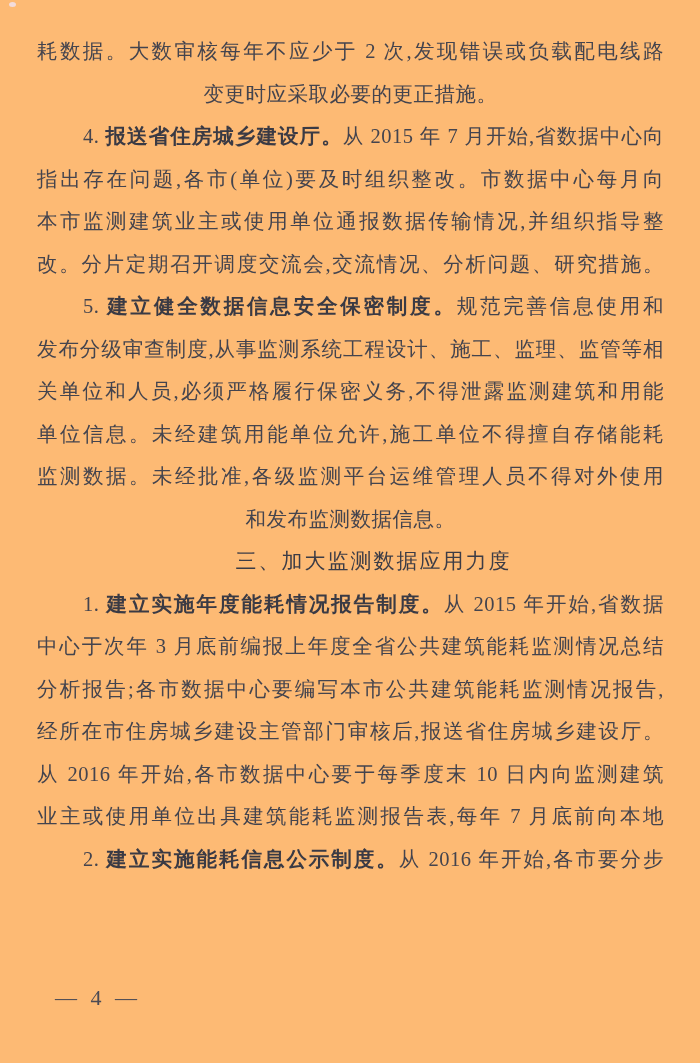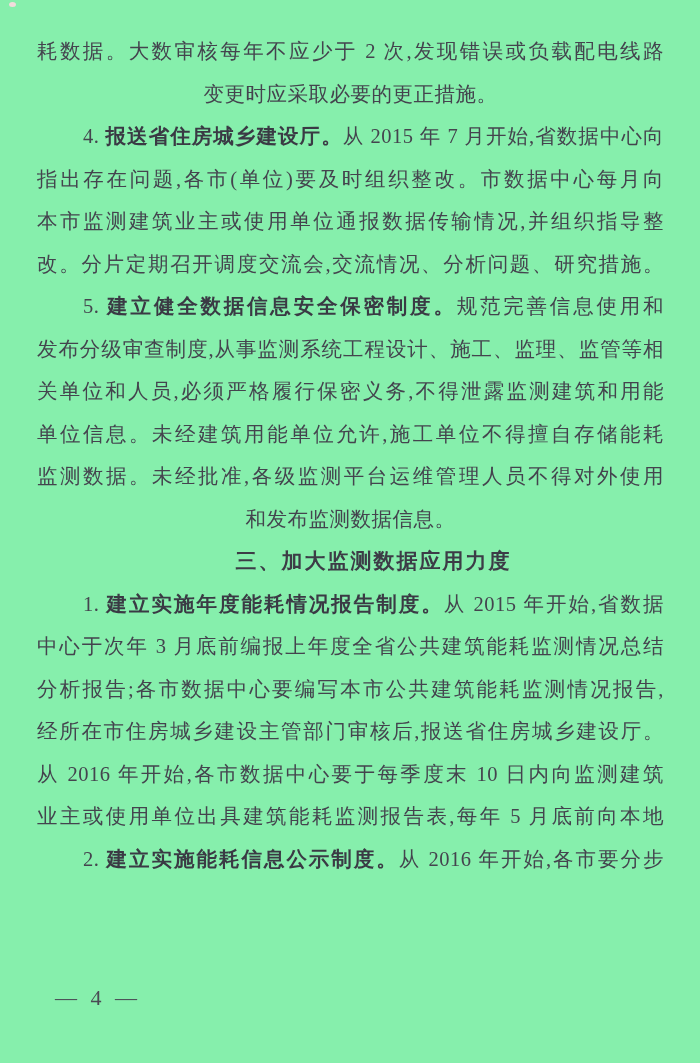--- a/index.html
+++ b/index.html
@@ -4,21 +4,21 @@
 <style>
   html, body {
     margin: 0;
     padding: 0;
     background: #ffffff;
   }
   .page {
     position: relative;
     width: 700px;
     height: 1063px;
-    background: #86efac;
+    background: #fdba74;
     overflow: hidden;
     font-family: "Liberation Serif", "DejaVu Serif", serif;
     color: #44444e;
   }
   .scan-dot {
     position: absolute;
     left: 9px;
     top: 2px;
     width: 7px;
     height: 5px;
@@ -47,21 +47,21 @@
   }
   .line.indent {
     text-indent: 46px;
   }
   .seg.bold {
     font-weight: 700;
     color: #3a3a44;
   }
   .line.heading .seg {
     font-family: "Liberation Sans", "DejaVu Sans", sans-serif;
-    font-weight: 700;
+    font-weight: 400;
     letter-spacing: 2px;
     color: #3c3c46;
     font-size: 21px;
     margin-top: 12px;
   }
   .footer {
     position: absolute;
     left: 55px;
     top: 985px;
     font-size: 22px;
@@ -87,17 +87,17 @@
       <div class="line justify"><span class="seg">关单位和人员,必须严格履行保密义务,不得泄露监测建筑和用能</span></div>
       <div class="line justify"><span class="seg">单位信息。未经建筑用能单位允许,施工单位不得擅自存储能耗</span></div>
       <div class="line justify"><span class="seg">监测数据。未经批准,各级监测平台运维管理人员不得对外使用</span></div>
       <div class="line"><span class="seg">和发布监测数据信息。</span></div>
       <div class="line indent heading"><span class="seg bold">三、加大监测数据应用力度</span></div>
       <div class="line indent justify"><span class="seg">1. </span><span class="seg bold">建立实施年度能耗情况报告制度。</span><span class="seg">从 2015 年开始,省数据</span></div>
       <div class="line justify"><span class="seg">中心于次年 3 月底前编报上年度全省公共建筑能耗监测情况总结</span></div>
       <div class="line justify"><span class="seg">分析报告;各市数据中心要编写本市公共建筑能耗监测情况报告,</span></div>
       <div class="line justify"><span class="seg">经所在市住房城乡建设主管部门审核后,报送省住房城乡建设厅。</span></div>
       <div class="line justify"><span class="seg">从 2016 年开始,各市数据中心要于每季度末 10 日内向监测建筑</span></div>
-      <div class="line justify"><span class="seg">业主或使用单位出具建筑能耗监测报告表,每年 5 月底前向本地</span></div>
+      <div class="line justify"><span class="seg">业主或使用单位出具建筑能耗监测报告表,每年 7 月底前向本地</span></div>
       <div class="line indent justify"><span class="seg">2. </span><span class="seg bold">建立实施能耗信息公示制度。</span><span class="seg">从 2016 年开始,各市要分步</span></div>
     </div>
   <div class="footer">— 4 —</div>
 </div>
 
 </body></html>

